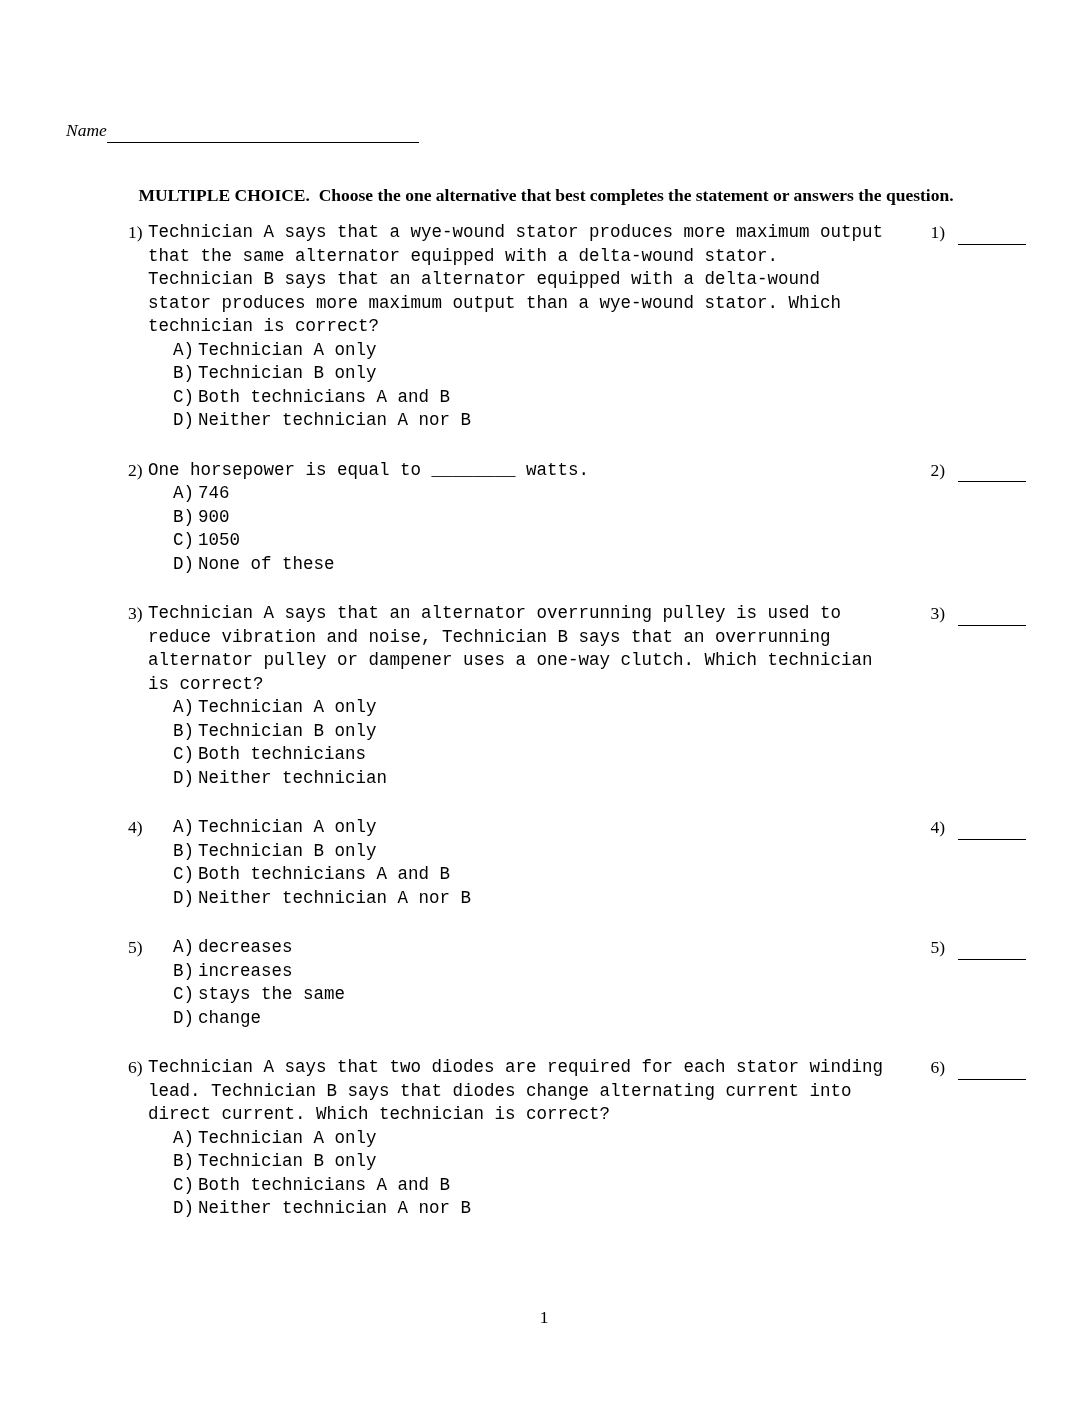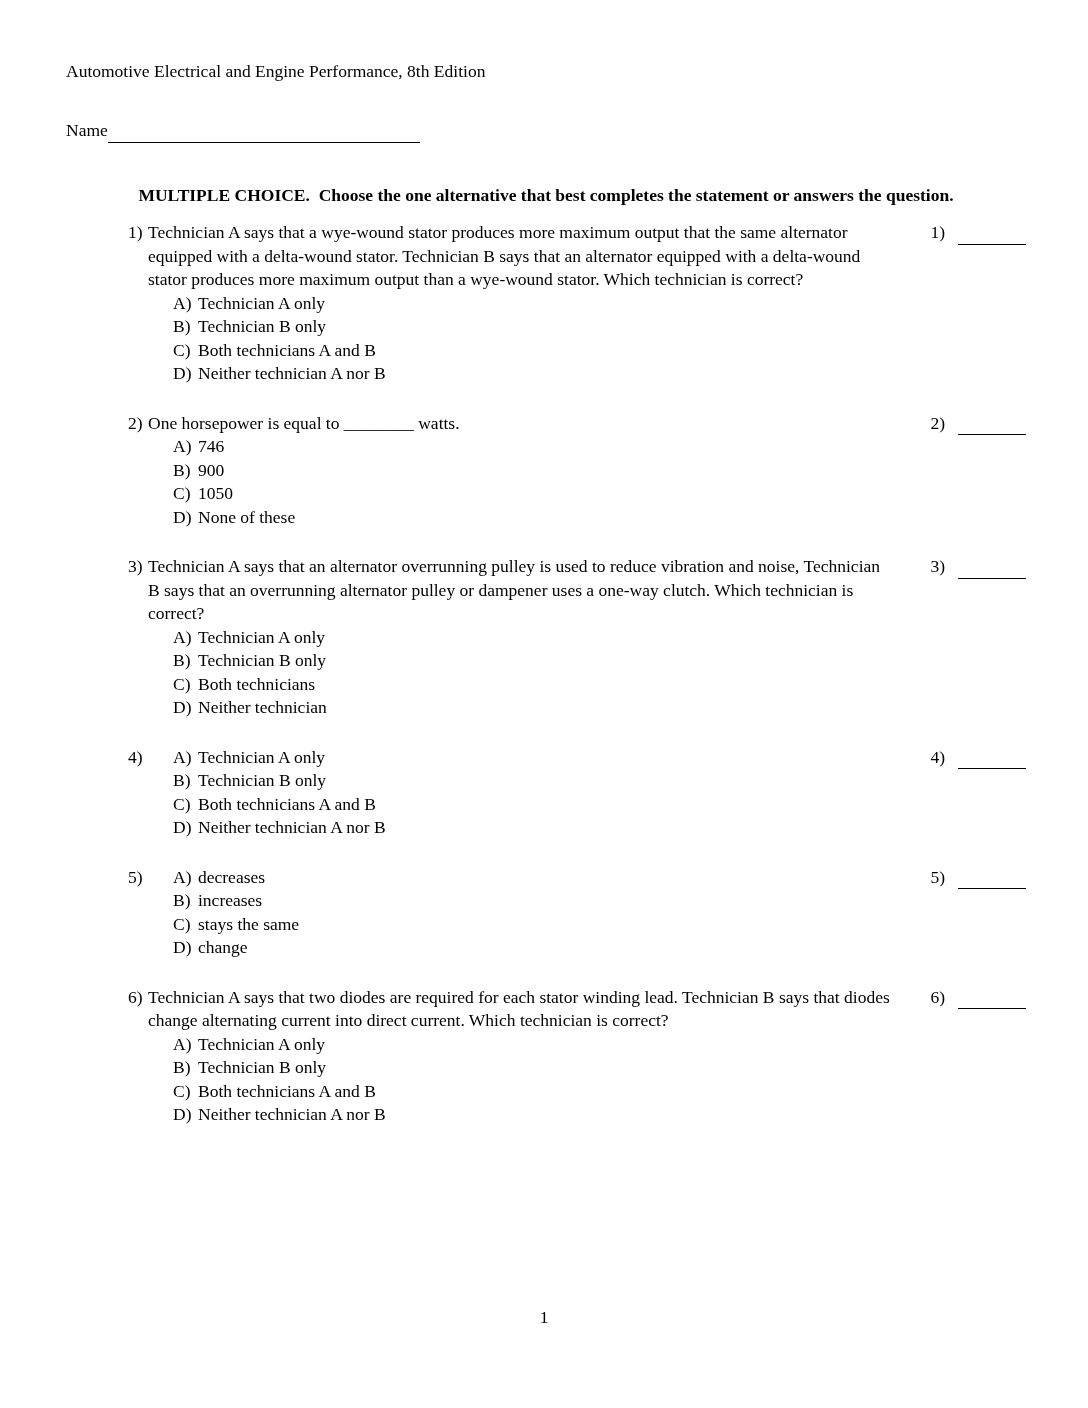--- a/index.html
+++ b/index.html
@@ -25,20 +25,21 @@
     left: 66px;
     top: 60px;
   }
   .header div { white-space: nowrap; }
   .name-row {
     position: absolute;
     left: 66px;
     top: 119px;
     display: flex;
     align-items: flex-end;
+    font-style: italic;
   }
   .name-blank {
     width: 312px;
     height: 23px;
     border-bottom: 1.6px solid #000;
   }
   .instructions {
     position: absolute;
     left: 66px;
     top: 184px;
@@ -58,21 +59,21 @@
     margin-bottom: 26px;
   }
   .q-main {
     display: flex;
     padding-left: 62px;
   }
   .q-num {
     flex: none;
     width: 20px;
   }
-  .q-body { width: 742px; }
+  .q-body { width: 742px; font-family: Liberation Mono, monospace; }
   .option {
     display: flex;
     padding-left: 25px;
   }
   .opt-letter {
     flex: none;
     width: 25px;
   }
   .q-answer {
     position: absolute;
@@ -94,21 +95,20 @@
     width: 100%;
     text-align: center;
   }
 </style>
 </head>
 <body>
 
 <div class="page">
 
   <div class="header">
-    <div>Automotive Electrical and Engine Performance, 8th Edition</div>
   </div>
 
   <div class="name-row">
     <span>Name</span>
     <span class="name-blank"></span>
   </div>
 
   <div class="instructions">MULTIPLE CHOICE.  Choose the one alternative that best completes the statement or answers the question.</div>
 
   <div class="questions">

